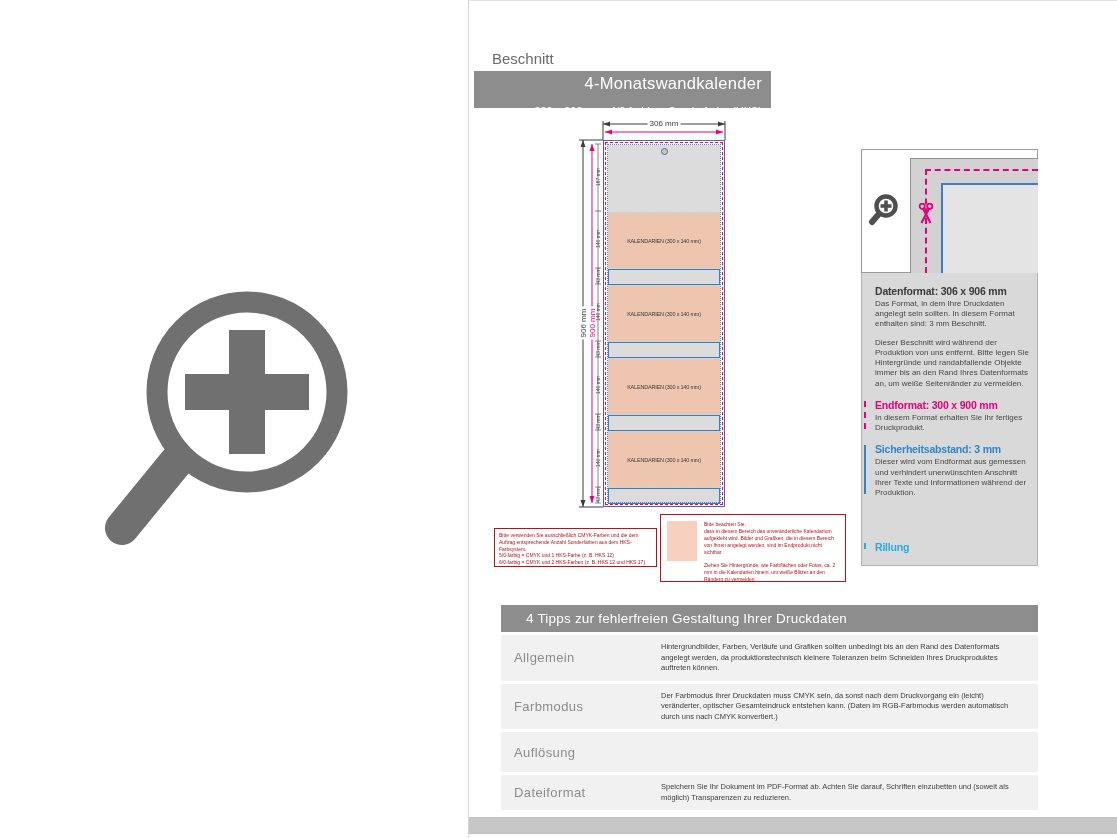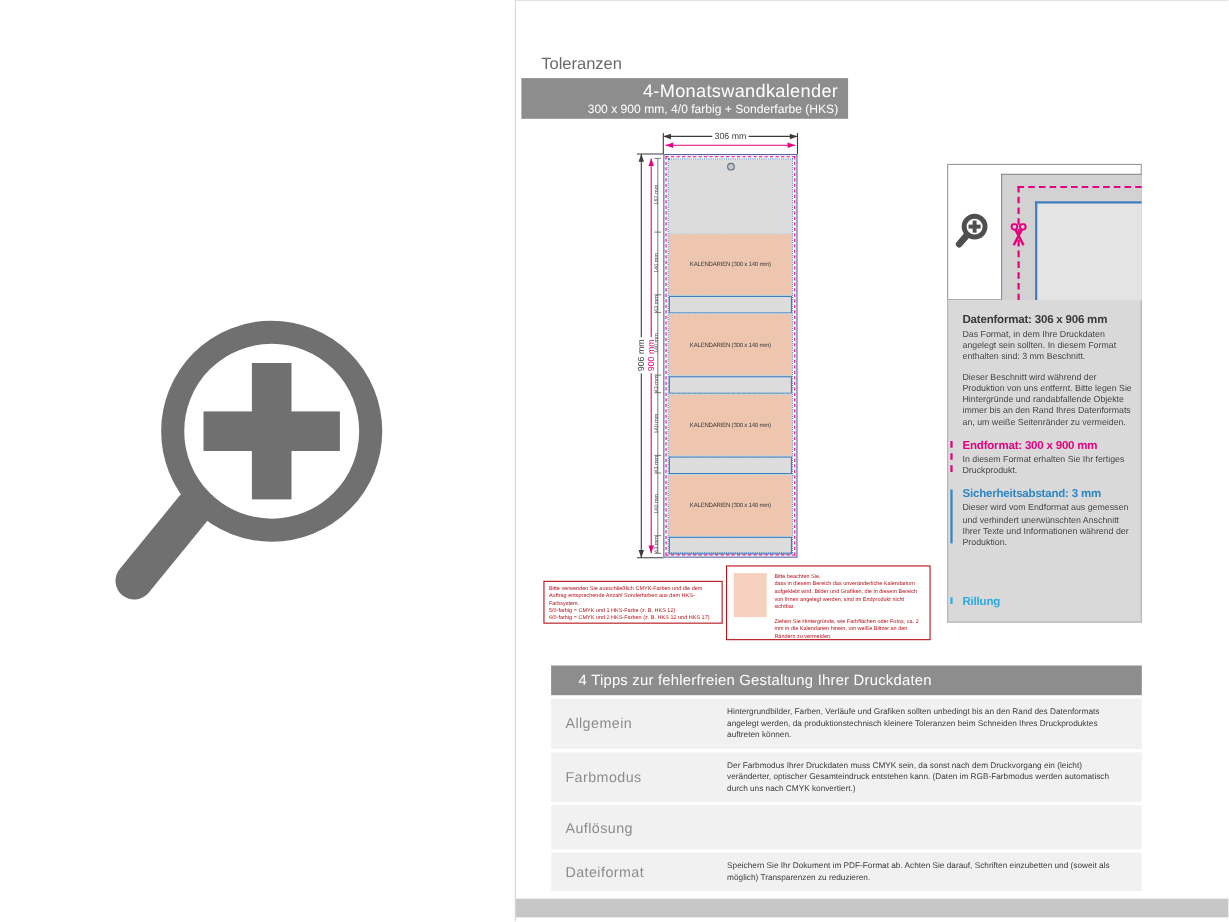--- a/index.html
+++ b/index.html
@@ -10,21 +10,21 @@
   
   .page { position:absolute; left:468px; top:0; width:649px; height:838px; background:#fff;
           border-left:1px solid #d6d6d6; border-top:1px solid #e3e3e3; }
 
   
   .tab { position:absolute; left:6px; top:46px; width:117px; height:24px; background:#fff;
          color:#6a6a6a; font-size:15px; line-height:24px; padding-left:17px; }
   .titlebar { position:absolute; left:5px; top:70px; width:297px; height:37px; background:#8d8d8d;
               color:#fff; text-align:right; padding:3px 9px 15px 0; }
   .titlebar .t1 { font-size:16.5px; font-weight:400; letter-spacing:.3px; }
-  .titlebar .t2 { font-size:11px; margin-top:1px; }
+  .titlebar .t2 { font-size:11px; margin-top:12px; }
 
   
   .dims-svg { position:absolute; left:102px; top:110px; }
   .dim-label { position:absolute; font-size:8px; line-height:9px; background:#fff; padding:0 2px;
                color:#3c3c3c; transform:translateX(-50%); white-space:nowrap; }
   .dim-label.mag { color:#e6007e; }
   .vdim-label { position:absolute; font-size:8px; line-height:9px; background:#fff; padding:0 2px;
                 color:#3c3c3c; transform:translate(-50%,-50%) rotate(-90deg); white-space:nowrap; }
   .vdim-label.mag { color:#e6007e; }
   .seg-label { position:absolute; font-size:5px; line-height:5px; color:#4a4a4a;
@@ -98,21 +98,21 @@
   <svg class="big-zoom" width="270" height="290" viewBox="0 0 270 290">
     <circle cx="152" cy="122" r="90" fill="none" stroke="#707070" stroke-width="21"></circle>
     <rect x="90" y="104" width="124" height="36" fill="#707070"></rect>
     <rect x="134" y="60" width="36" height="124" fill="#707070"></rect>
     <line x1="81" y1="192" x2="27" y2="258" stroke="#707070" stroke-width="34" stroke-linecap="round"></line>
   </svg>
 
   <div class="page">
 
     <div class="tab">
-      <span>Toleranzen</span>
+      <span>Beschnitt</span>
     </div>
     <div class="titlebar">
       <div class="t1">4-Monatswandkalender</div>
       <div class="t2">300 x 900 mm, 4/0 farbig + Sonderfarbe (HKS)</div>
     </div>
 
     <svg class="dims-svg" width="170" height="405" viewBox="0 0 170 405">
 
       <line x1="32" y1="13" x2="154" y2="13" stroke="#3c3c3c" stroke-width="1"></line>
       <line x1="32" y1="10" x2="32" y2="29" stroke="#3c3c3c" stroke-width="1"></line>

